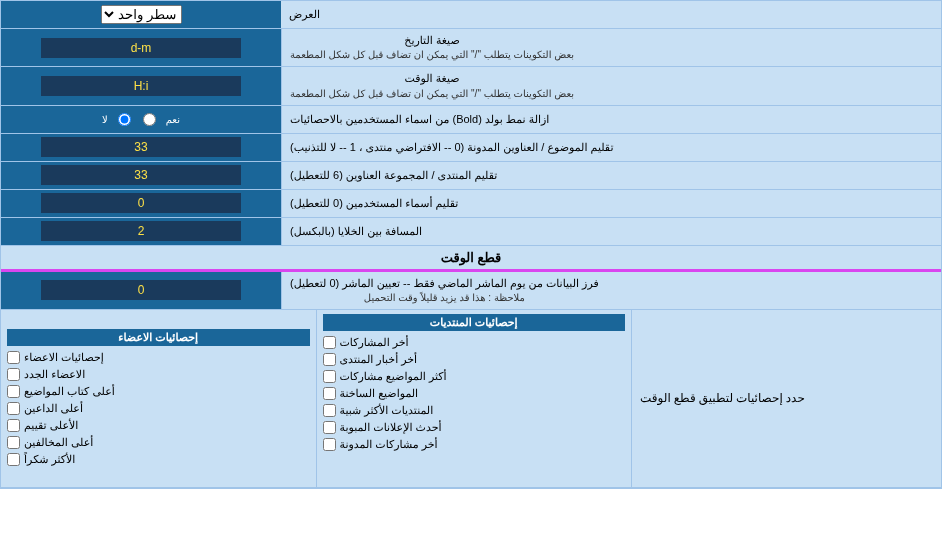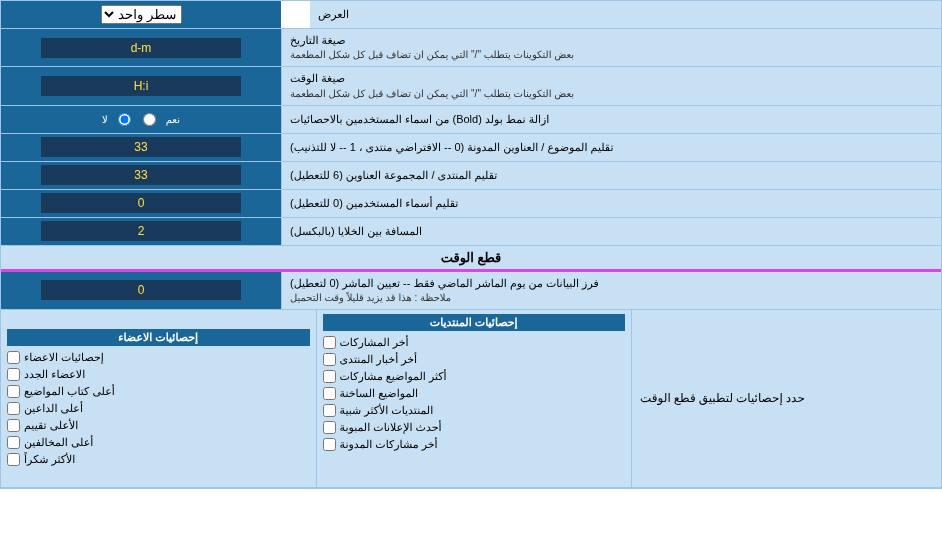--- a/index.html
+++ b/index.html
@@ -17,21 +17,21 @@
       min-height: 28px;
       align-items: stretch;
     }
 
     .label-cell {
       background: #c8e0f4;
       padding: 4px 8px;
       display: flex;
       align-items: center;
       justify-content: flex-end;
-      text-align: left;
+      text-align: center;
       flex: 1;
       border-left: 1px solid #a0c4e8;
       font-size: 11px;
       color: #000;
       line-height: 1.4;
     }
 
     .input-cell {
       background: #1a6699;
       padding: 3px 6px;
@@ -124,21 +124,20 @@
     }
 
     .top-label {
       background: #c8e0f4;
       flex: 1;
       padding: 4px 8px;
       display: flex;
       align-items: center;
       justify-content: flex-end;
       font-size: 11px;
-      margin-left: 29px;
     }
 
     .top-input {
       background: #1a6699;
       width: 280px;
       min-width: 280px;
       display: flex;
       align-items: center;
       justify-content: center;
       padding: 3px 6px;

